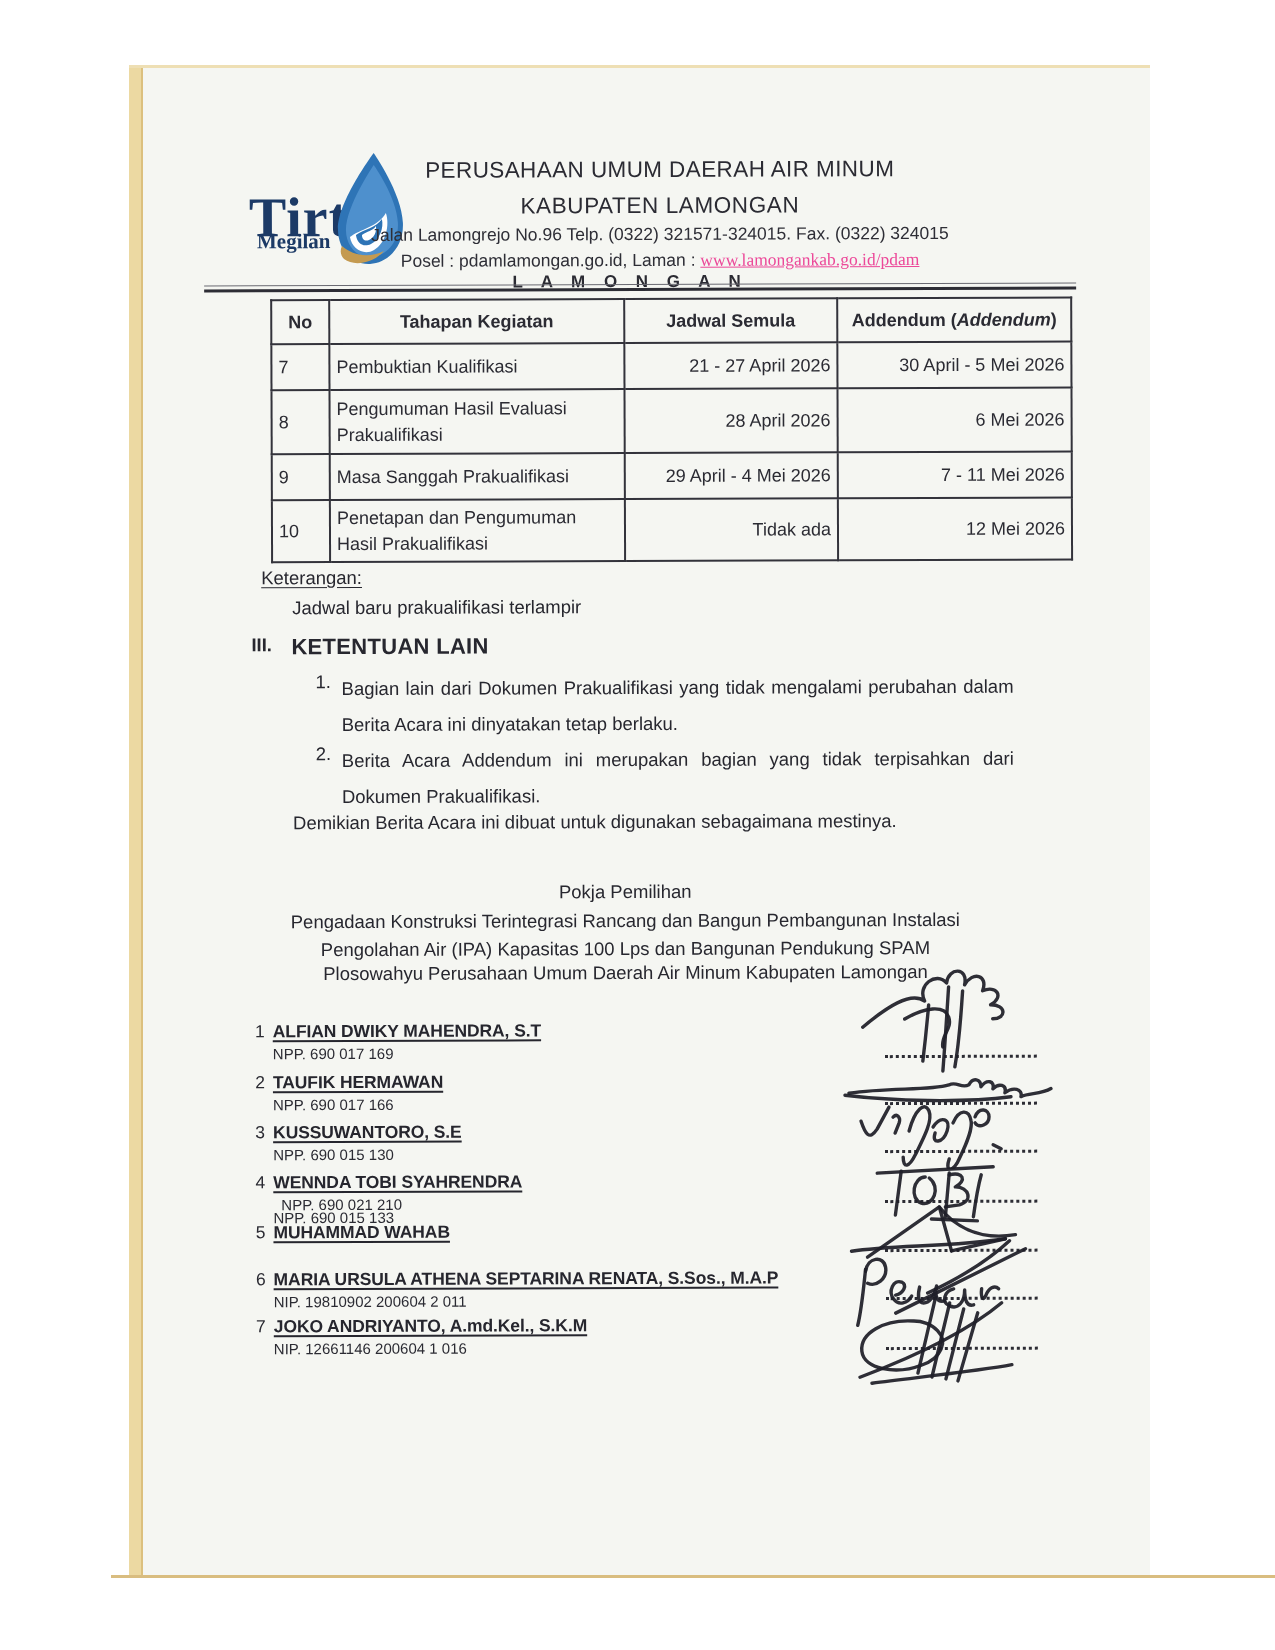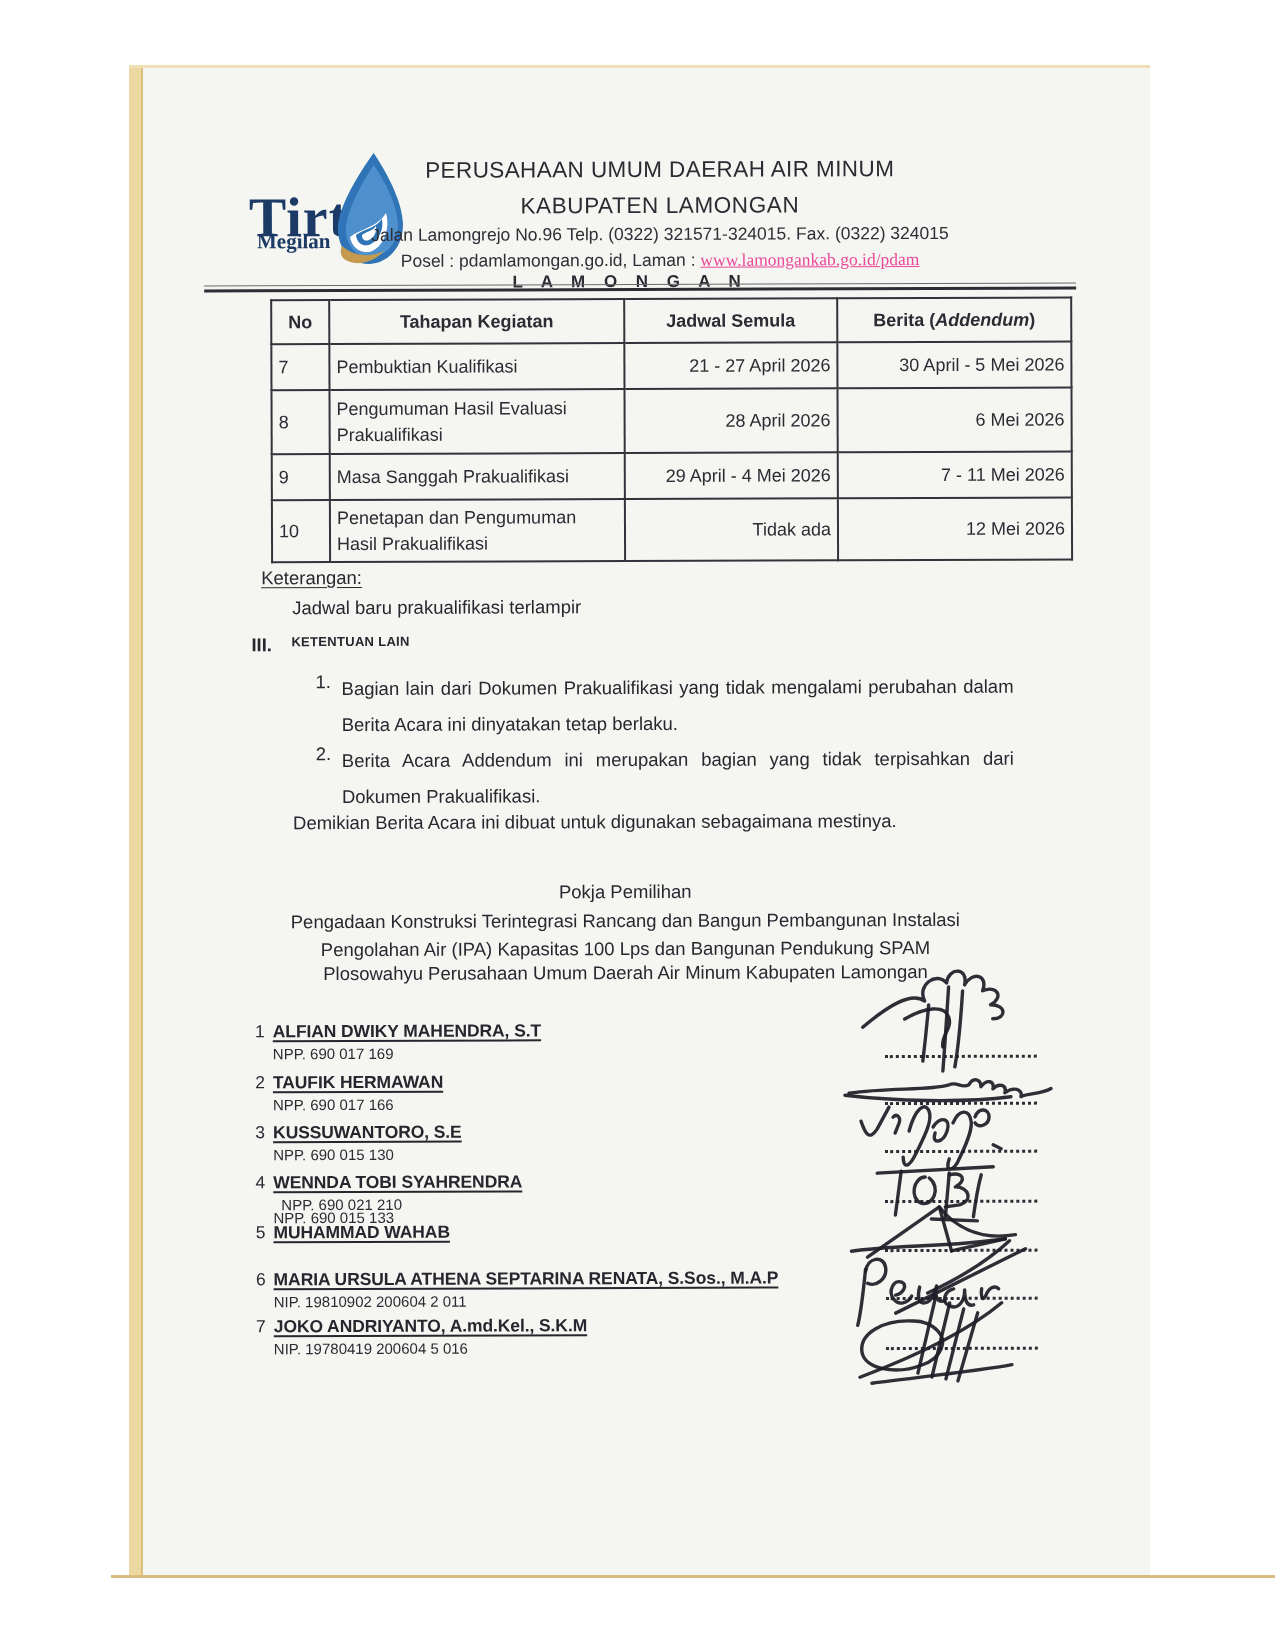--- a/index.html
+++ b/index.html
@@ -48,21 +48,21 @@
   td.c-date{text-align:right;}
   tr.h-head{height:44px;}
   tr.h-s{height:46px;}
   tr.h-l{height:62px;}
   tr.h-l8{height:64px;}
   .italic{font-style:italic;}
 
   .keterangan{left:262px;top:566px;font-size:18.5px;text-decoration:underline;text-underline-offset:3px;}
   .ket-text{left:293px;top:596px;font-size:18.5px;}
   .sec-num{left:252px;top:633px;font-size:18.5px;font-weight:700;}
-  .sec-title{left:292px;top:633px;font-size:13px;font-weight:700;letter-spacing:.3px;}
+  .sec-title{left:292px;top:633px;font-size:22px;font-weight:700;letter-spacing:.3px;}
   .item-num{font-size:18.5px;}
   .item-num.n1{left:316px;top:670px;}
   .item-num.n2{left:316px;top:742px;}
   .item-text{width:672px;font-size:18.5px;line-height:36px;text-align:justify;text-justify:inter-word;}
   .item-text.t1{left:342px;top:670px;}
   .item-text.t2{left:342px;top:742px;}
   .closing{left:293px;top:811px;font-size:18.5px;}
 
   .pokja-title{left:270px;top:881px;width:710px;font-size:18.5px;}
   .pokja-l1{left:250px;top:910px;width:750px;font-size:18.5px;}
@@ -112,21 +112,21 @@
           <col style="width:58px">
           <col style="width:295px">
           <col style="width:213px">
           <col style="width:234px">
         </colgroup>
       <tbody>
           <tr class="h-head">
         <th>No</th>
         <th>Tahapan Kegiatan</th>
         <th>Jadwal Semula</th>
-        <th><span>Berita (</span><span class="italic">Addendum</span><span>)</span></th>
+        <th><span>Addendum (</span><span class="italic">Addendum</span><span>)</span></th>
       </tr>
       <tr class="h-s">
         <td class="c-no">7</td>
         <td class="c-tahapan">Pembuktian Kualifikasi</td>
         <td class="c-date">21 - 27 April 2026</td>
         <td class="c-date">30 April - 5 Mei 2026</td>
       </tr>
       <tr class="h-l8">
         <td class="c-no">8</td>
         <td class="c-tahapan">Pengumuman Hasil Evaluasi Prakualifikasi</td>
@@ -185,21 +185,21 @@
     <div class="abs sig-no" style="left:244px;top:1221px;">5</div>
     <div class="abs sig-name" style="left:272px;top:1221px;">MUHAMMAD WAHAB</div>
     <div class="abs sig-id" style="left:272px;top:1208px;">NPP. 690 015 133</div>
 
     <div class="abs sig-no" style="left:244px;top:1268px;">6</div>
     <div class="abs sig-name" style="left:272px;top:1268px;">MARIA URSULA ATHENA SEPTARINA RENATA, S.Sos., M.A.P</div>
     <div class="abs sig-id" style="left:272px;top:1292px;">NIP. 19810902 200604 2 011</div>
 
     <div class="abs sig-no" style="left:244px;top:1315px;">7</div>
     <div class="abs sig-name" style="left:272px;top:1315px;">JOKO ANDRIYANTO, A.md.Kel., S.K.M</div>
-    <div class="abs sig-id" style="left:272px;top:1339px;">NIP. 19780419 200604 5 016</div>
+    <div class="abs sig-id" style="left:272px;top:1339px;">NIP. 12661146 200604 1 016</div>
 
     <div class="abs dotline" style="left:884px;top:1056px;"></div>
     <div class="abs dotline" style="left:884px;top:1103px;"></div>
     <div class="abs dotline" style="left:884px;top:1151px;"></div>
     <div class="abs dotline" style="left:884px;top:1201px;"></div>
     <div class="abs dotline" style="left:884px;top:1250px;"></div>
     <div class="abs dotline" style="left:884px;top:1298px;"></div>
     <div class="abs dotline" style="left:884px;top:1348px;"></div>
 
     <svg class="abs sigsvg" style="left:852px;top:962px;" width="200" height="114" viewBox="0 0 200 114">

